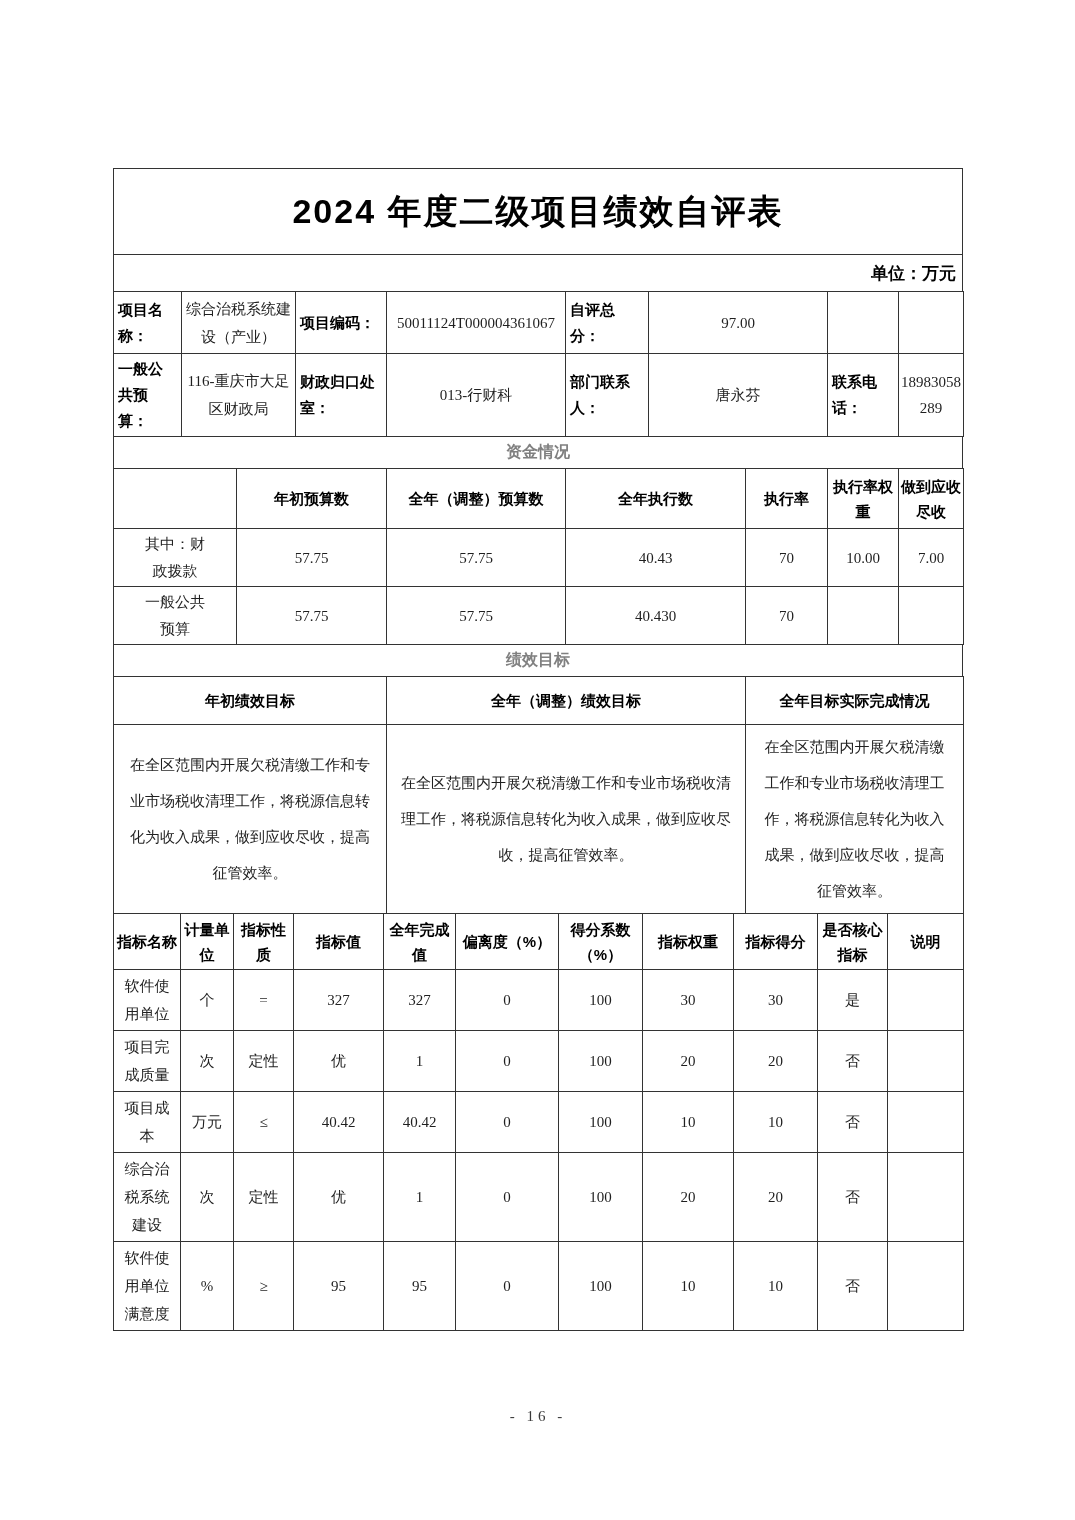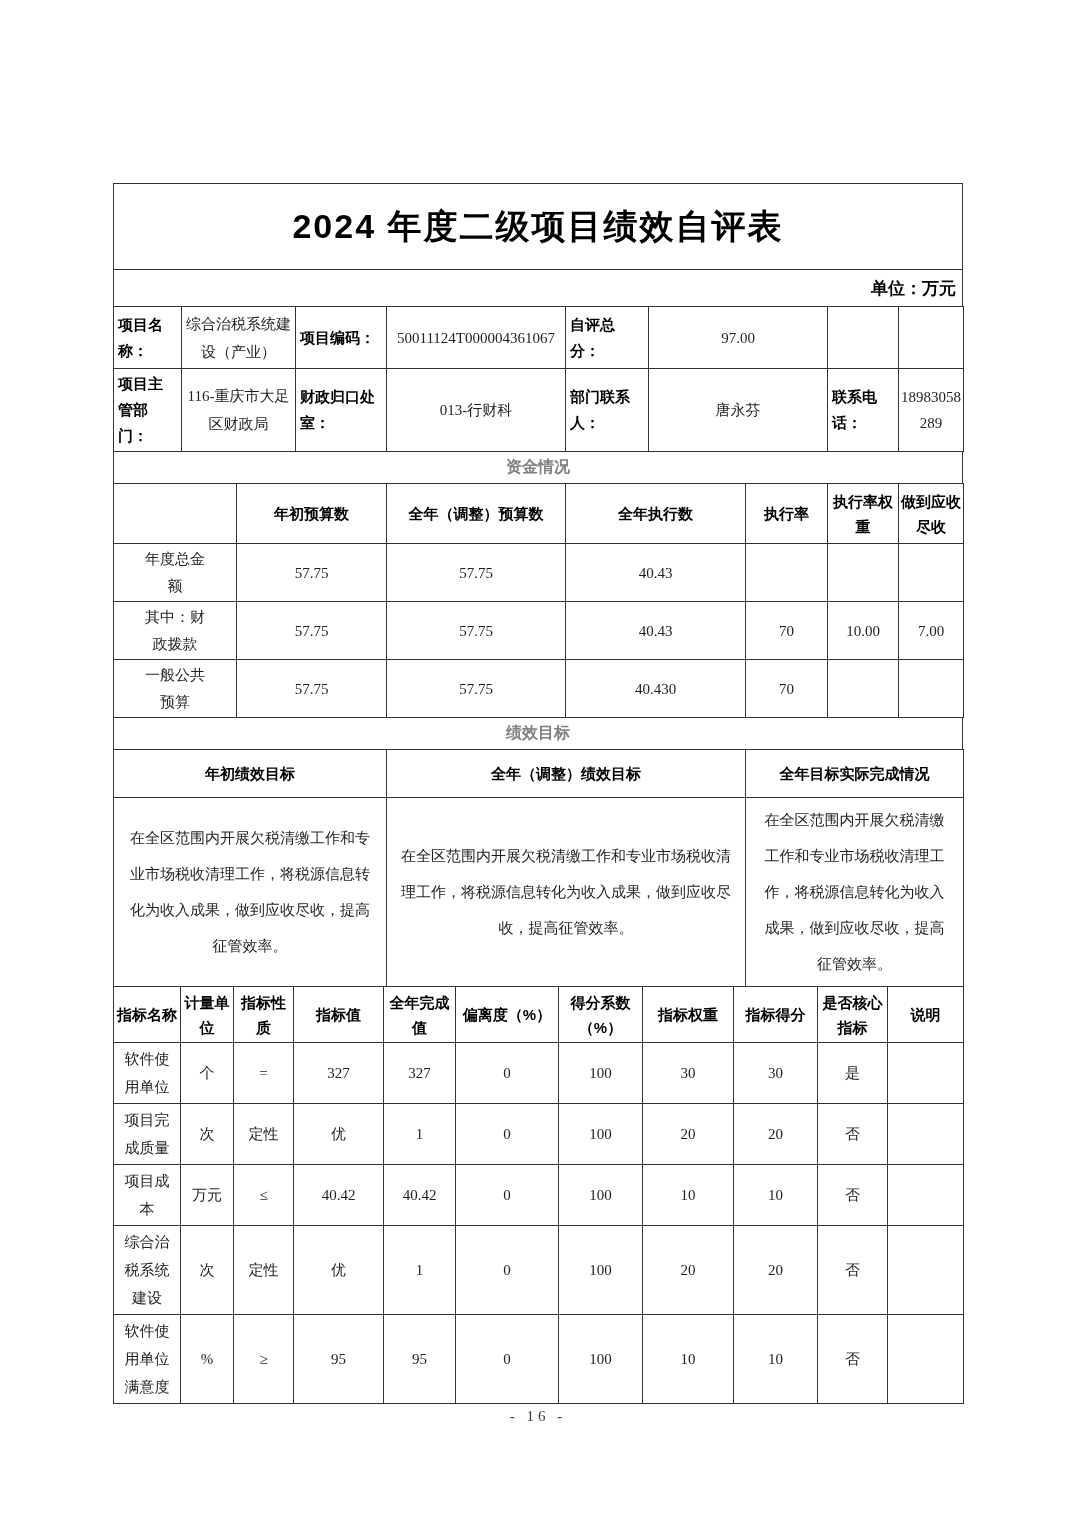--- a/index.html
+++ b/index.html
@@ -3,21 +3,21 @@
 <meta charset="utf-8">
 <style>
   html,body { margin:0; padding:0; }
   body {
     width:1075px; height:1520px; position:relative;
     background:#ffffff; color:#1f1f1f;
     font-family:"Liberation Sans", sans-serif;
   }
   * { box-sizing:border-box; }
 
-  .sheet { position:absolute; left:113px; top:183px; width:850px; }
+  .sheet { position:absolute; left:113px; top:168px; width:850px; }
 
   .title-row {
     height:87px; border:1px solid #333;
     display:flex; align-items:center; justify-content:center;
   }
   .title-text {
     font-size:34px; font-weight:bold; color:#000; letter-spacing:2px;
   }
 
   .unit-row {
@@ -104,21 +104,21 @@
         <td class="lbl">项目名称：</td>
         <td>综合治税系统建设（产业）</td>
         <td class="lbl">项目编码：</td>
         <td>50011124T000004361067</td>
         <td class="lbl">自评总分：</td>
         <td>97.00</td>
         <td></td>
         <td></td>
       </tr>
       <tr>
-        <td class="lbl">项目主管部门：</td>
+        <td class="lbl">一般公共预算：</td>
         <td>116-重庆市大足区财政局</td>
         <td class="lbl">财政归口处室：</td>
         <td>013-行财科</td>
         <td class="lbl lbl-c">部门联系人：</td>
         <td>唐永芬</td>
         <td class="lbl lbl-c">联系电话：</td>
         <td class="brk">18983058289</td>
       </tr>
     </tbody>
   </table>
@@ -142,29 +142,20 @@
         <th></th>
         <th>年初预算数</th>
         <th>全年（调整）预算数</th>
         <th>全年执行数</th>
         <th>执行率</th>
         <th>执行率权重</th>
         <th>做到应收尽收</th>
       </tr>
     </thead>
     <tbody>
-        <tr>
-          <td>年度总金额</td>
-          <td>57.75</td>
-          <td>57.75</td>
-          <td>40.43</td>
-          <td></td>
-          <td></td>
-          <td></td>
-        </tr>
         <tr>
           <td>其中：财政拨款</td>
           <td>57.75</td>
           <td>57.75</td>
           <td>40.43</td>
           <td>70</td>
           <td>10.00</td>
           <td>7.00</td>
         </tr>
         <tr>

